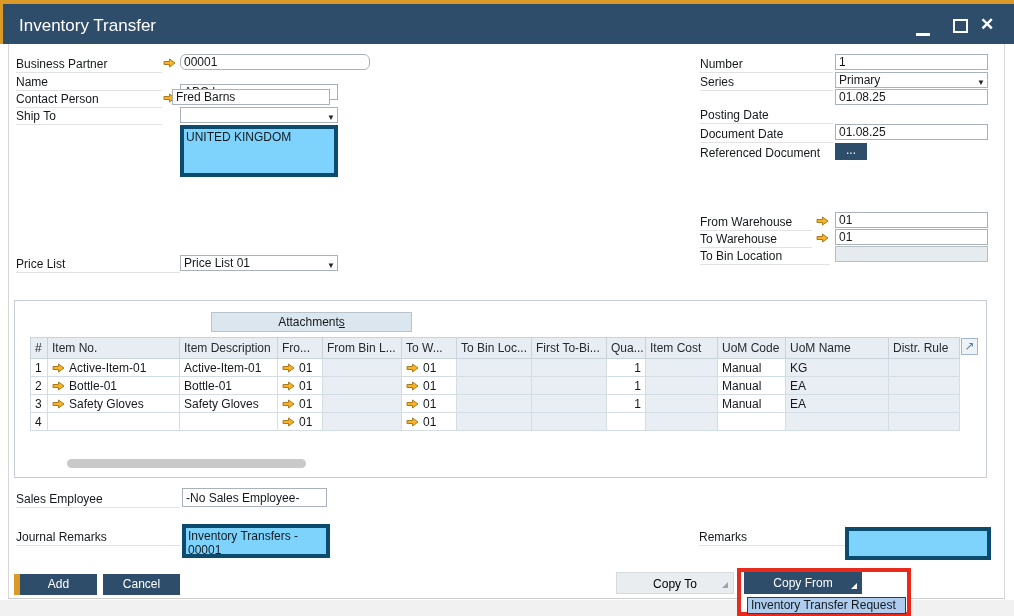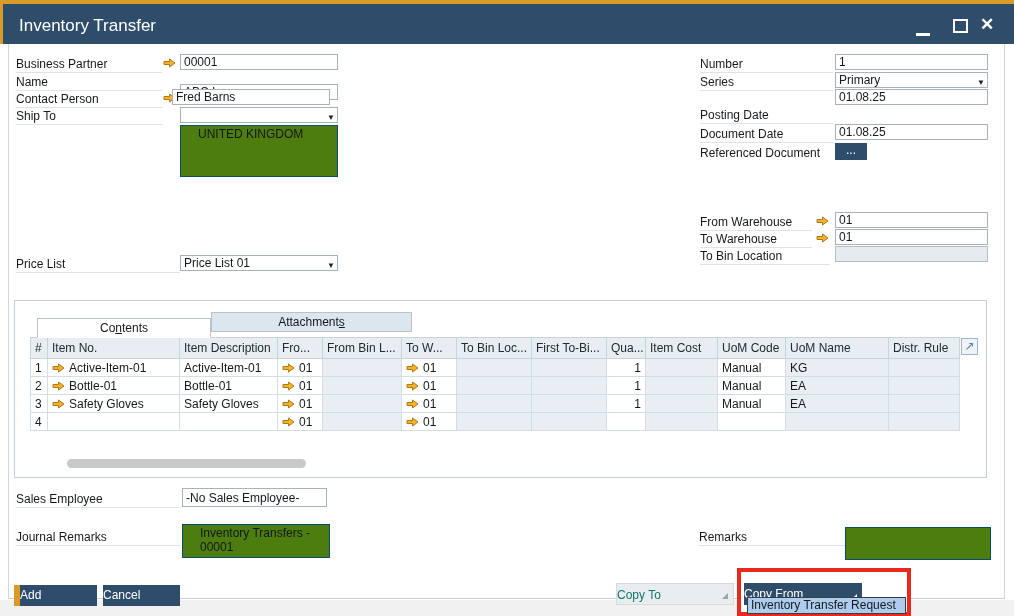--- a/index.html
+++ b/index.html
@@ -17,45 +17,45 @@
   .content{position:absolute;left:8px;top:44px;width:997px;height:555px;border-left:1px solid #d6d6d6;border-right:1px solid #d6d6d6;border-bottom:1px solid #cfcfcf;box-sizing:border-box;}
   .bottomstrip{position:absolute;left:0;top:600px;width:1014px;height:16px;background:#f1f1f1;}
 
   
   .lbl{position:absolute;height:15px;border-bottom:1px solid #e2e2e2;white-space:nowrap;overflow:hidden;}
   .fld{position:absolute;box-sizing:border-box;height:16px;border:1px solid #a9b2ba;background:#fff;font:12px "Liberation Sans",sans-serif;padding:0 3px;color:#15191d;outline:none;}
   .fld.dis{background:#e5ebef;border-color:#b7bfc6;}
   .fld.tall{height:19px;}
   .select{position:absolute;box-sizing:border-box;height:16px;border:1px solid #a9b2ba;background:#fff;padding:0 14px 0 3px;line-height:14px;cursor:pointer;}
   .select .caret{position:absolute;right:2px;top:3px;font-size:8px;color:#222;}
-  .ta{position:absolute;box-sizing:border-box;border:1px solid #0c4a6e;background:#4d7c0f;font:12px "Liberation Sans",sans-serif;padding:1px 17px;resize:none;overflow:hidden;color:#15191d;outline:none;}
+  .ta{position:absolute;box-sizing:border-box;border:4px solid #0c4a6e;background:#7dd3fc;font:12px "Liberation Sans",sans-serif;padding:1px 2px;resize:none;overflow:hidden;color:#15191d;outline:none;}
   .arr{position:absolute;width:13px;height:10px;cursor:pointer;}
 
   
   .panel{position:absolute;left:14px;top:300px;width:973px;height:178px;border:1px solid #c5ced6;box-sizing:border-box;background:#fff;}
   .tab{position:absolute;box-sizing:border-box;height:20px;text-align:center;line-height:19px;border:1px solid #b9c3cc;cursor:pointer;z-index:2;}
   .tab.active{background:#fff;border-bottom:1px solid #fff;}
   .tab.inactive{background:#dce6ee;}
   .tab .ak{text-decoration:underline;}
 
   
   table.grid{position:absolute;left:30px;top:337px;border-collapse:collapse;table-layout:fixed;width:929px;font-size:12px;}
   .grid th{background:#e7edf2;font-weight:normal;text-align:left;height:20px;padding:0 4px;border:1px solid #c9d3dc;color:#232a30;overflow:hidden;white-space:nowrap;}
   .grid td{height:17px;padding:0 4px;border:1px solid #d5dde4;background:#fff;overflow:hidden;white-space:nowrap;}
   .grid td.dis{background:#e8eef3;}
   .grid td.rt{text-align:right;}
   .cell-arr{display:inline-block;width:13px;height:10px;margin-right:4px;vertical-align:-1px;}
   .expand{position:absolute;left:961px;top:338px;width:15px;height:15px;border:1px solid #9fb6cc;color:#5b7da0;font-size:12px;line-height:14px;text-align:center;background:#eef3f8;cursor:pointer;z-index:2;}
   .hscroll{position:absolute;left:67px;top:459px;width:239px;height:9px;border-radius:5px;background:#c9c9c9;cursor:pointer;z-index:2;}
 
   
-  .btn{position:absolute;box-sizing:border-box;background:#2e4d6b;color:#fff;height:21px;line-height:21px;cursor:pointer;margin-top:11px;}
+  .btn{position:absolute;box-sizing:border-box;background:#2e4d6b;color:#fff;text-align:center;height:21px;line-height:21px;cursor:pointer;}
   .btn.gold{border-left:6px solid #d99a28;}
   .btn.menu{height:22px;line-height:22px;}
-  .btn.disabled{background:#e9edf0;color:#0f766e;border:1px solid #d4dade;cursor:default;}
+  .btn.disabled{background:#e9edf0;color:#000000;border:1px solid #d4dade;cursor:default;}
   .corner{position:absolute;right:5px;bottom:5px;width:0;height:0;border-left:6px solid transparent;border-bottom:6px solid #fff;}
   .corner.gray{border-bottom-color:#9aa4ac;}
   .refbtn{position:absolute;left:835px;top:143px;width:32px;height:17px;line-height:15px;background:#2e4d6b;color:#fff;text-align:center;cursor:pointer;box-sizing:border-box;}
 
   
   .redrect{position:absolute;left:737px;top:568px;width:174px;height:48px;box-sizing:border-box;border:4px solid #e8291c;background:#fff;z-index:4;}
   .menuitem{position:absolute;left:747px;top:597px;width:159px;height:17px;box-sizing:border-box;background:#aecdee;border:1px solid #3c3c3c;line-height:15px;padding-left:3px;z-index:5;cursor:pointer;white-space:nowrap;}
   .z5{z-index:5;}
 </style>
 </head>
@@ -70,21 +70,21 @@
     <span class="win-close">✕</span>
   </div>
 
   <div class="content"></div>
   <div class="bottomstrip"></div>
 
   <span class="lbl" style="left:16px;top:57px;width:146px;">Business Partner</span>
   <span class="arr" style="left:163px;top:57px;"><svg width="13" height="10" viewBox="0 0 13 10">
         <path d="M1 3.5 H6.5 V1 L12 5 L6.5 9 V6.5 H1 Z" fill="#FCB026" stroke="#A87B1C" stroke-width="1"></path>
       </svg></span>
-  <input class="fld" style="left: 180px; top: 54px; width: 158px;" value="00001">
+  <input class="fld" style="left: 180px; top: 54px; width: 190px; border-radius: 6px;" value="00001">
 
   <span class="lbl" style="left:16px;top:75px;width:146px;">Name</span>
   <input class="fld" style="left: 180px; top: 84px; width: 158px;" value="ABC Inc">
 
   <span class="lbl" style="left:16px;top:92px;width:146px;">Contact Person</span>
   <span class="arr" style="left:163px;top:92px;"><svg width="13" height="10" viewBox="0 0 13 10">
         <path d="M1 3.5 H6.5 V1 L12 5 L6.5 9 V6.5 H1 Z" fill="#FCB026" stroke="#A87B1C" stroke-width="1"></path>
       </svg></span>
   <input class="fld" style="left: 172px; top: 89px; width: 158px;" value="Fred Barns">
 
@@ -129,23 +129,20 @@
   <span class="arr" style="left:816px;top:232px;"><svg width="13" height="10" viewBox="0 0 13 10">
         <path d="M1 3.5 H6.5 V1 L12 5 L6.5 9 V6.5 H1 Z" fill="#FCB026" stroke="#A87B1C" stroke-width="1"></path>
       </svg></span>
   <input class="fld" style="left: 835px; top: 229px; width: 153px;" value="01">
 
   <span class="lbl" style="left:700px;top:249px;width:130px;">To Bin Location</span>
   <input class="fld dis" style="left: 835px; top: 246px; width: 153px;" disabled="" value="">
 
   <div class="panel"></div>
 
-  <div class="tab active" style="left:37px;top:318px;width:174px;">
-    <span>Co</span><span class="ak">n</span><span>tents</span>
-  </div>
   <div class="tab inactive" style="left:211px;top:312px;width:201px;">
     <span>Attachment</span><span class="ak">s</span><span></span>
   </div>
 
   <table class="grid">
     <colgroup>
       <col style="width:17px">
         <col style="width:132px">
         <col style="width:98px">
         <col style="width:45px">

